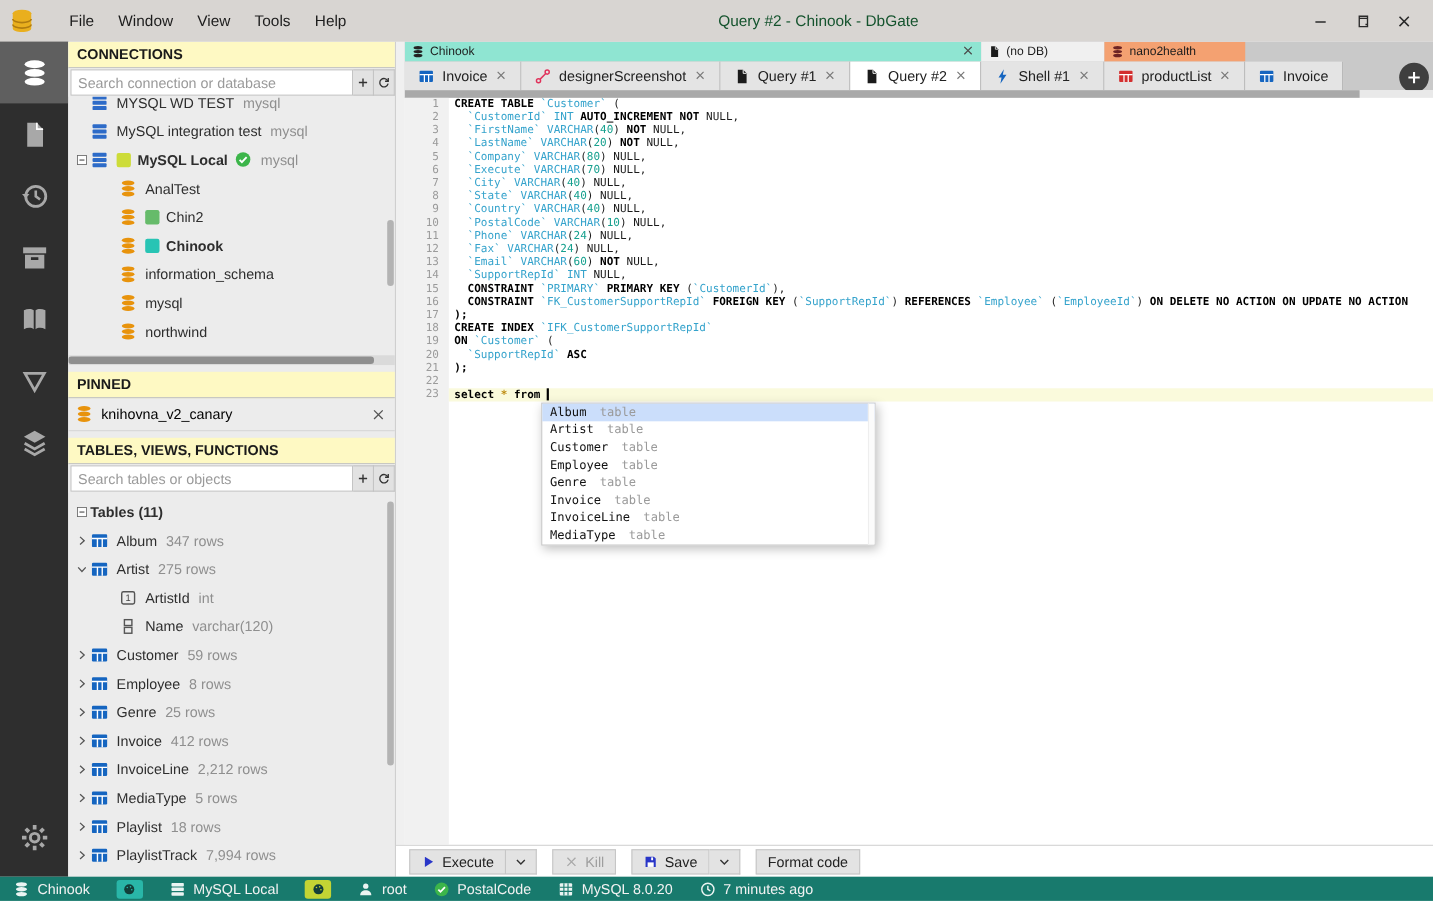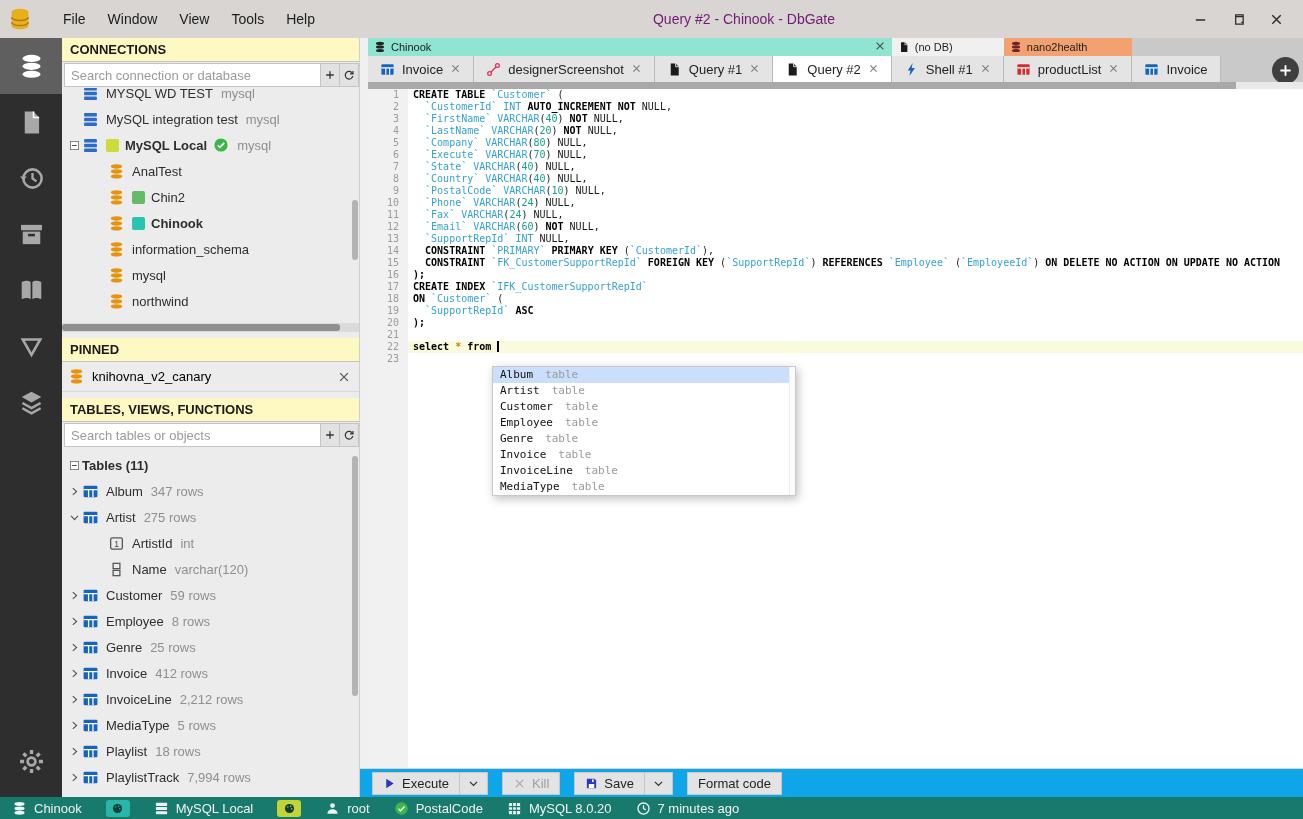--- a/index.html
+++ b/index.html
@@ -4,21 +4,21 @@
 <style>
   * { margin:0; padding:0; box-sizing:border-box; }
   html,body { width:1303px; height:819px; overflow:hidden; }
   body { font-family:"Liberation Sans", sans-serif; background:#ececec; position:relative; }
 
   
   #titlebar { position:absolute; left:0; top:0; width:1303px; height:38px; background:#d8d5d2; display:flex; align-items:center; }
   #logo { width:24px; height:26px; margin-left:8px; }
   #menu { display:flex; margin-left:20px;align-items:center; }
   .menu-item { font-size:14px; color:#1c1c1c; padding:0 11px; line-height:38px; cursor:default; }
-  #win-title { position:absolute; left:300px; right:115px; text-align:center; font-size:14px; color:#701a75; line-height:38px; }
+  #win-title { position:absolute; left:300px; right:115px; text-align:center; font-size:14px; color:#14532d; line-height:38px; }
   #win-controls { position:absolute; right:8px; top:0; height:38px; display:flex; align-items:center; }
   .wbtn { width:38px; height:38px; display:flex; align-items:center; justify-content:center; }
   .wbtn svg { width:15px; height:15px; }
 
   
   #activitybar { position:absolute; left:0; top:38px; width:62px; height:759px; background:#2e2e2e; }
   .act { width:62px; height:56px; display:flex; align-items:center; justify-content:center; }
   .act svg { width:27px; height:27px; }
   .act.active { background:#5f5f5f; }
   .act.bottom { position:absolute; bottom:8px; left:0; }
@@ -90,21 +90,21 @@
   #cursor { display:inline-block; width:2px; height:11px; background:#000; vertical-align:-2px; }
 
   
   #autocomplete { position:absolute; left:492px; top:366px; width:304px; background:#fff; border:1px solid #c8c8c8; box-shadow:2px 3px 9px rgba(0,0,0,.25); font-family:"DejaVu Sans Mono", monospace; font-size:11px; z-index:5; }
   .ac-item { height:16px; line-height:16px; padding-left:7px; color:#111; display:flex; }
   .ac-item .kind { color:#9a9a9a; margin-left:12px; }
   .ac-item.sel { background:#cbdefb; }
   #ac-track { position:absolute; right:0; top:0; bottom:0; width:6px; background:#fbfbfb; border-left:1px solid #eee; }
 
   
-  #toolbar { position:absolute; left:360px; top:768px; width:943px; height:29px; background:#0ea5e9; border-top:1px solid #d5d5d5; display:flex; align-items:center; padding-left:12px; }
+  #toolbar { position:absolute; left:360px; top:768px; width:943px; height:29px; background:#ffffff; border-top:1px solid #d5d5d5; display:flex; align-items:center; padding-left:12px; }
   .tbgroup { display:flex; margin-right:14px; }
   .tbtn { height:23px; display:flex; align-items:center; gap:6px; background:#e3e3e3; border:1px solid #c6c6c6; font-size:13px; color:#222; padding:0 10px; }
   .tbtn svg { width:13px; height:13px; }
   .tbtn.chev { border-left:none; padding:0 7px; }
   .tbtn.disabled { color:#9e9e9e; }
 
   
   #statusbar { position:absolute; left:0; top:797px; width:1303px; height:22px; background:#187a6d; display:flex; align-items:center; padding-left:12px; color:#f2f2f2; font-size:13px; }
   .st-item { display:flex; align-items:center; gap:7px; margin-right:24px; }
   .st-item svg { width:15px; height:15px; }
@@ -669,20 +669,21 @@
         <div class="ln">22</div>
         <div class="ln">23</div>
       </div>
     <div id="code">
         <div class="cl"><span class="ck">CREATE TABLE </span><span class="ct">`Customer`</span><span class="cp"> (</span></div>
         <div class="cl"><span class="cp">  </span><span class="ct">`CustomerId`</span><span class="cp"> </span><span class="ct">INT</span><span class="cp"> </span><span class="ck">AUTO_INCREMENT</span><span class="cp"> </span><span class="ck">NOT</span><span class="cp"> NULL,</span></div>
         <div class="cl"><span class="cp">  </span><span class="ct">`FirstName`</span><span class="cp"> </span><span class="ct">VARCHAR</span><span class="cp">(</span><span class="cn">40</span><span class="cp">) </span><span class="ck">NOT</span><span class="cp"> NULL,</span></div>
         <div class="cl"><span class="cp">  </span><span class="ct">`LastName`</span><span class="cp"> </span><span class="ct">VARCHAR</span><span class="cp">(</span><span class="cn">20</span><span class="cp">) </span><span class="ck">NOT</span><span class="cp"> NULL,</span></div>
         <div class="cl"><span class="cp">  </span><span class="ct">`Company`</span><span class="cp"> </span><span class="ct">VARCHAR</span><span class="cp">(</span><span class="cn">80</span><span class="cp">) NULL,</span></div>
         <div class="cl"><span class="cp">  </span><span class="ct">`Execute`</span><span class="cp"> </span><span class="ct">VARCHAR</span><span class="cp">(</span><span class="cn">70</span><span class="cp">) NULL,</span></div>
+        <div class="cl"><span class="cp">  </span><span class="ct">`City`</span><span class="cp"> </span><span class="ct">VARCHAR</span><span class="cp">(</span><span class="cn">40</span><span class="cp">) NULL,</span></div>
         <div class="cl"><span class="cp">  </span><span class="ct">`State`</span><span class="cp"> </span><span class="ct">VARCHAR</span><span class="cp">(</span><span class="cn">40</span><span class="cp">) NULL,</span></div>
         <div class="cl"><span class="cp">  </span><span class="ct">`Country`</span><span class="cp"> </span><span class="ct">VARCHAR</span><span class="cp">(</span><span class="cn">40</span><span class="cp">) NULL,</span></div>
         <div class="cl"><span class="cp">  </span><span class="ct">`PostalCode`</span><span class="cp"> </span><span class="ct">VARCHAR</span><span class="cp">(</span><span class="cn">10</span><span class="cp">) NULL,</span></div>
         <div class="cl"><span class="cp">  </span><span class="ct">`Phone`</span><span class="cp"> </span><span class="ct">VARCHAR</span><span class="cp">(</span><span class="cn">24</span><span class="cp">) NULL,</span></div>
         <div class="cl"><span class="cp">  </span><span class="ct">`Fax`</span><span class="cp"> </span><span class="ct">VARCHAR</span><span class="cp">(</span><span class="cn">24</span><span class="cp">) NULL,</span></div>
         <div class="cl"><span class="cp">  </span><span class="ct">`Email`</span><span class="cp"> </span><span class="ct">VARCHAR</span><span class="cp">(</span><span class="cn">60</span><span class="cp">) </span><span class="ck">NOT</span><span class="cp"> NULL,</span></div>
         <div class="cl"><span class="cp">  </span><span class="ct">`SupportRepId`</span><span class="cp"> </span><span class="ct">INT</span><span class="cp"> NULL,</span></div>
         <div class="cl"><span class="cp">  </span><span class="ck">CONSTRAINT</span><span class="cp"> </span><span class="ct">`PRIMARY`</span><span class="cp"> </span><span class="ck">PRIMARY KEY</span><span class="cp"> (</span><span class="ct">`CustomerId`</span><span class="cp">),</span></div>
         <div class="cl"><span class="cp">  </span><span class="ck">CONSTRAINT</span><span class="cp"> </span><span class="ct">`FK_CustomerSupportRepId`</span><span class="cp"> </span><span class="ck">FOREIGN KEY</span><span class="cp"> (</span><span class="ct">`SupportRepId`</span><span class="cp">) </span><span class="ck">REFERENCES</span><span class="cp"> </span><span class="ct">`Employee`</span><span class="cp"> (</span><span class="ct">`EmployeeId`</span><span class="cp">) </span><span class="ck">ON DELETE NO ACTION ON UPDATE NO ACTION</span></div>
         <div class="cl"><span class="ck">);</span></div>

